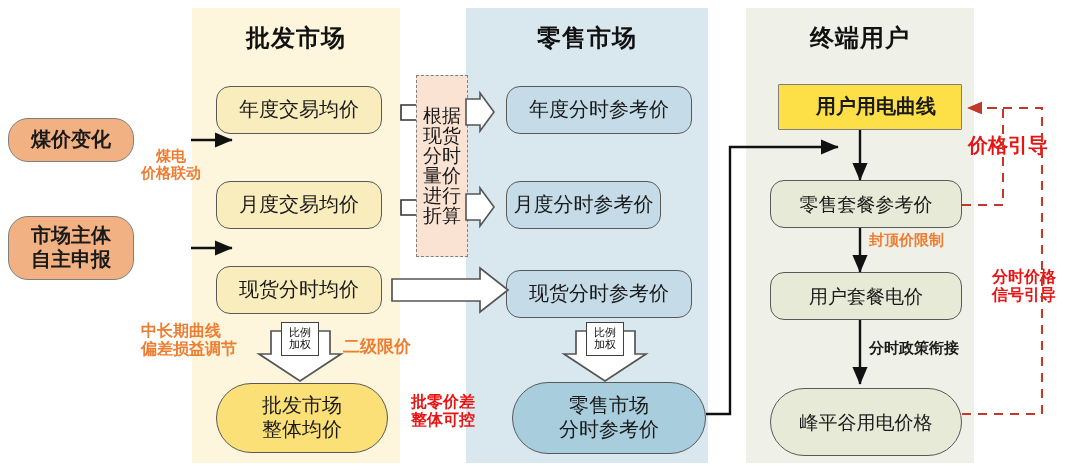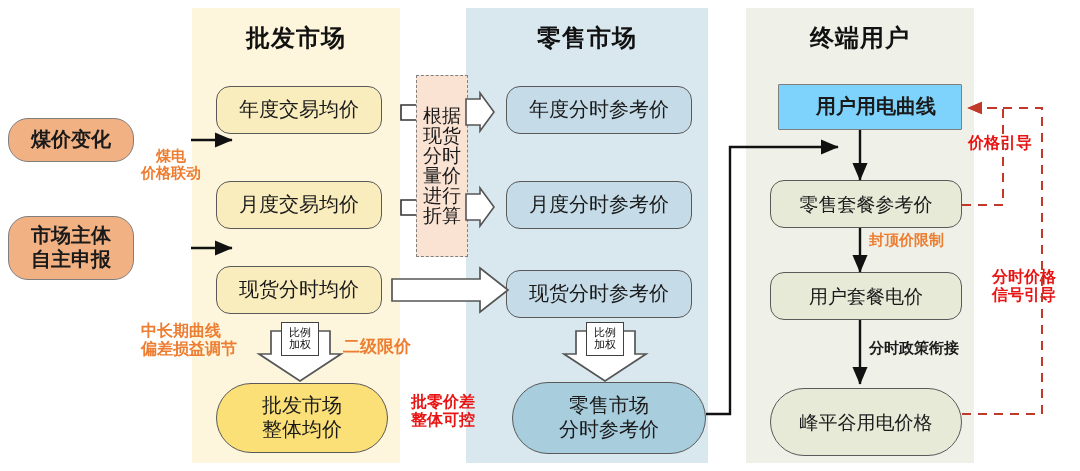--- a/index.html
+++ b/index.html
@@ -34,21 +34,21 @@
   }
   .node-rr { border:1.6px solid #595959; border-radius:14px; }
   .node-pill { border:1.6px solid #595959; border-radius:999px; }
   .node-rect { border:1.6px solid #7f7f7f; border-radius:1px; }
 
   .fill-ylite { background:#FAEDBD; }
   .fill-ydark { background:#FBE077; }
   .fill-blite { background:#C5DCE8; }
   .fill-bdark { background:#A8CEDE; }
   .fill-glite { background:#E6EAD7; }
-  .fill-pink  { background:#7dd3fc;padding-left:12px; }
+  .fill-pink  { background:#fde047;padding-left:12px; }
   .fill-orange{ background:#F2B183; }
   .t19 { font-size:19px; }
   .t20 { font-size:20px; }
   .bold { font-weight:bold; }
 
   
   .dashbox {
     position:absolute;
     background:#FBE3D4;
     border:1.6px dashed #808080;
@@ -155,21 +155,21 @@
     <span>现货</span>
     <span>分时</span>
     <span>量价</span>
     <span>进行</span>
     <span>折算</span>
   </div>
 
   <div class="node node-rr fill-blite t20" style="left:506px; top:86px; width:186px; height:48px;">
     <span>年度分时参考价</span>
   </div>
-  <div class="node node-rr fill-blite t20" style="left:506px; top:181px; width:186px; height:48px;">
+  <div class="node node-rr fill-blite t20" style="left:506px; top:181px; width:155px; height:48px;">
     <span>月度分时参考价</span>
   </div>
   <div class="node node-rr fill-blite t20" style="left:506px; top:270px; width:186px; height:48px;">
     <span>现货分时参考价</span>
   </div>
   <div class="node node-pill fill-bdark t20" style="left:512px; top:382px; width:194px; height:72px; white-space:pre-line;">
     <span>零售市场
 分时参考价</span>
   </div>
 
@@ -203,18 +203,18 @@
 
   <div class="anno anno-orange" style="left:343px; top:337px; font-size:17px;">二级限价</div>
 
   <div class="anno anno-red" style="left:411px; top:393px; font-size:16px; text-align:left;">批零价差
 整体可控</div>
 
   <div class="anno anno-orange" style="left:869px; top:232px; font-size:15px;">封顶价限制</div>
 
   <div class="anno anno-black" style="left:869px; top:340px; font-size:15px;">分时政策衔接</div>
 
-  <div class="anno anno-red" style="left:968px; top:134px; font-size:16px;">价格引导</div>
+  <div class="anno anno-red" style="left:968px; top:134px; font-size:20px;">价格引导</div>
 
   <div class="anno anno-red" style="left:992px; top:268px; font-size:16px; text-align:left;">分时价格
 信号引导</div>
 
 </div>
 
 </body></html>

